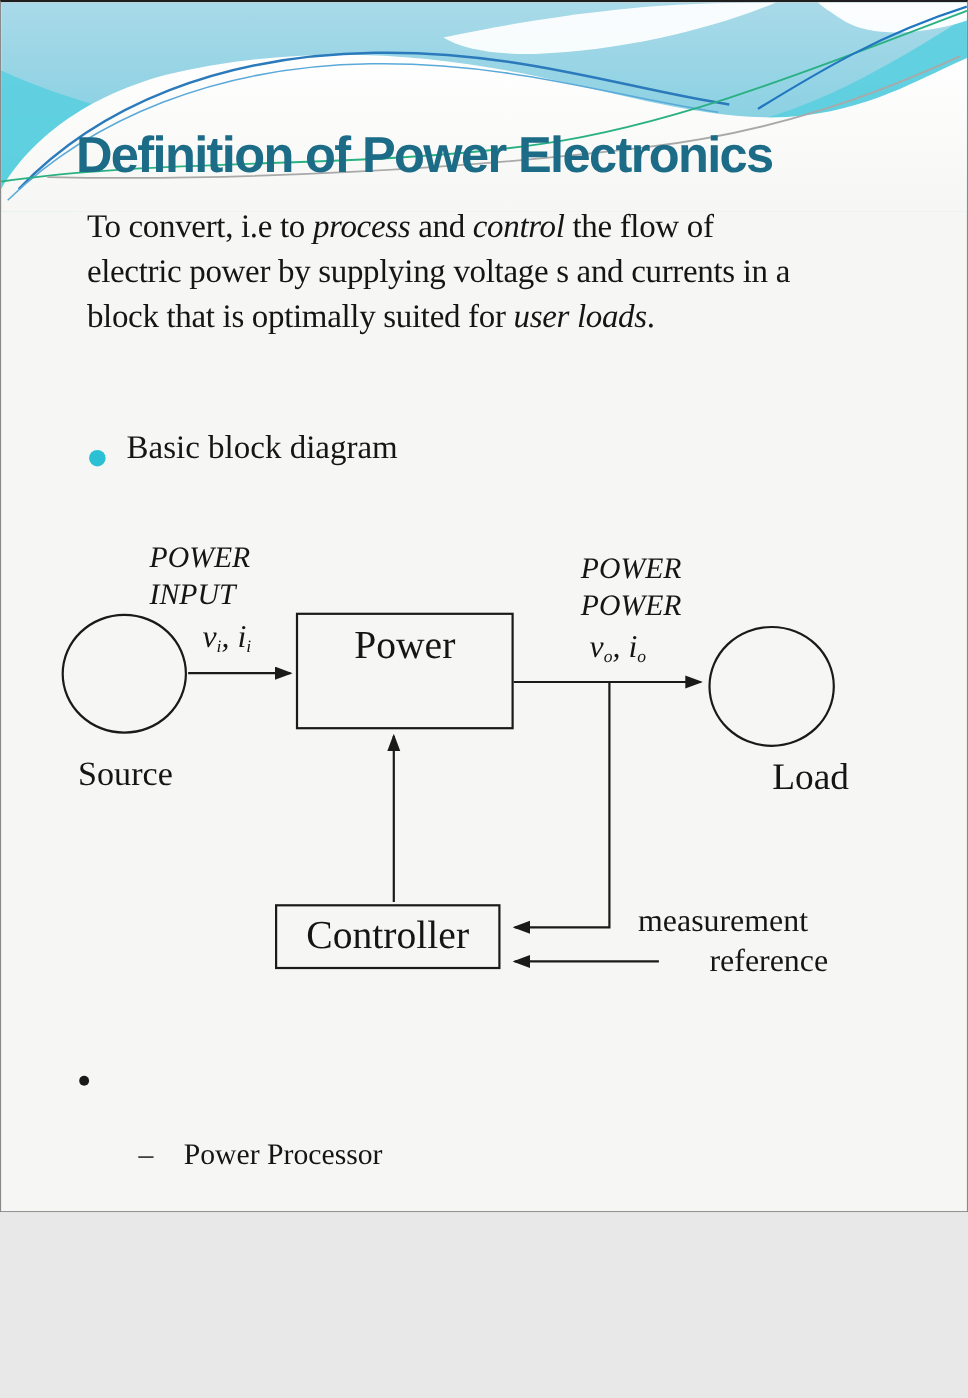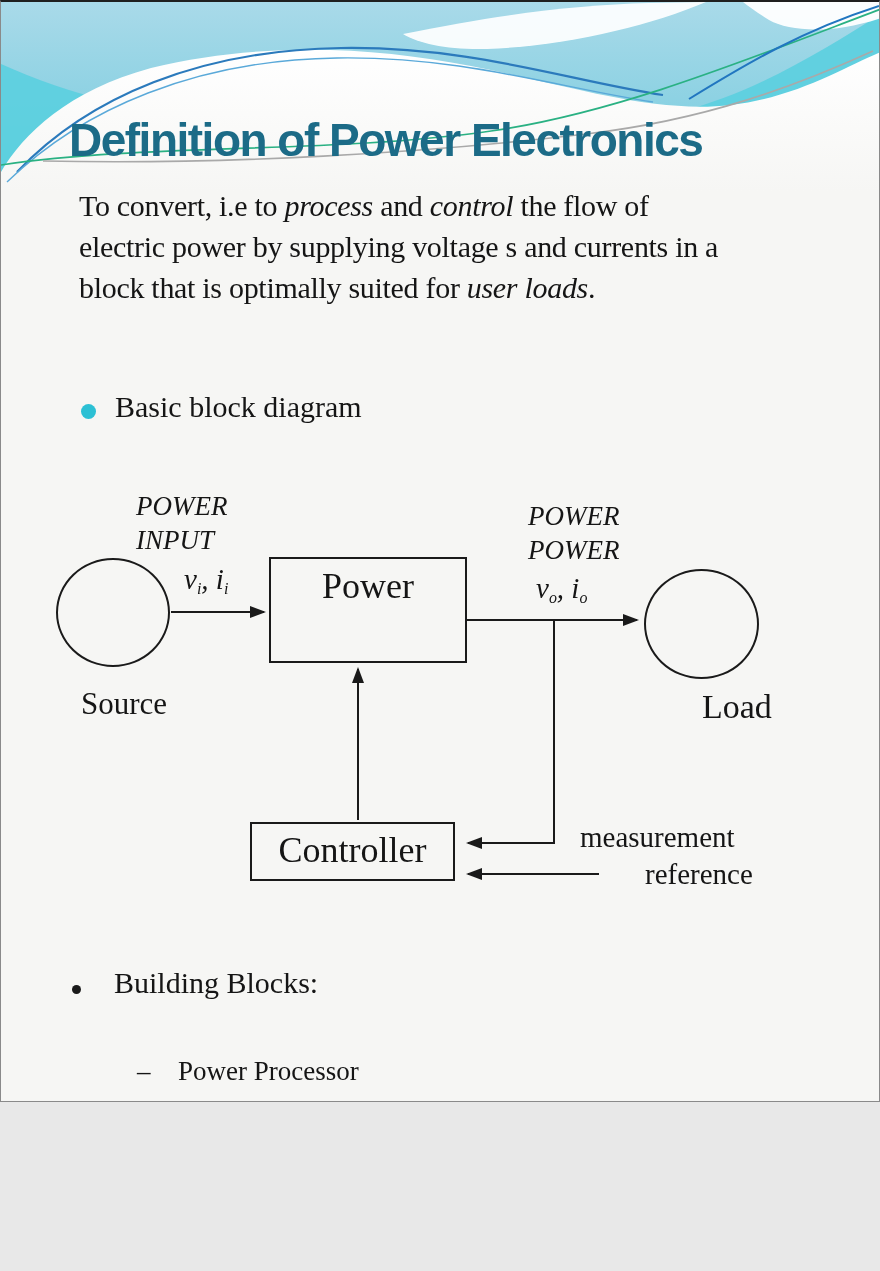--- a/index.html
+++ b/index.html
@@ -14,21 +14,21 @@
   .slide-title {
     position:absolute; left:68px; top:114px; margin:0;
     font-family:"Liberation Sans", sans-serif; font-weight:600;
     font-size:46px; line-height:1.05; letter-spacing:-1.5px;
     color:#1c6b87; white-space:nowrap;
   }
   .definition { position:absolute; left:78px; top:183px; width:740px;
     font-size:30px; line-height:41px; letter-spacing:-0.3px; }
   .definition .def-heading { font-weight:bold; }
   .definition em { }
-  .bullet-row { position:absolute; display:flex; align-items:center; }
+  .bullet-row { position:absolute; display:flex; align-items:flex-end; }
   .dot { border-radius:50%; flex:0 0 auto; }
   .dot-cyan { width:15px; height:15px; background:#2cc0d4; margin-top:9px; }
   .dot-black { width:9px; height:9px; background:#1a1a1a; margin-top:12px; }
   .bullet-basic { left:80px; top:388px; font-size:30px; }
   .bullet-basic .lbl { margin-left:19px; }
   .diagram-svg { position:absolute; left:0; top:470px; }
   .dline { stroke:#1a1a1a; stroke-width:2; fill:none; }
   .dbox { position:absolute; border:2px solid #1a1a1a; box-sizing:border-box;
     text-align:center; background:transparent; }
   .proc-box { left:268px; top:555px; width:198px; height:106px;
@@ -40,29 +40,29 @@
   .src-circle { left:55px; top:556px; width:114px; height:109px; }
   .load-circle { left:643px; top:567px; width:115px; height:110px; }
   .dlabel { position:absolute; white-space:nowrap; }
   .pow-label { font-style:italic; font-size:27px; line-height:34px; }
   .pow-in { left:135px; top:487px; }
   .pow-out { left:527px; top:497px; }
   .sig { font-size:29px; font-style:italic; }
   .sig sub { font-size:0.55em; font-style:italic; vertical-align:-0.3em; }
   .sig-in { left:183px; top:561px; }
   .sig-out { left:535px; top:570px; }
-  .src-label { left:80px; top:684px; font-size:31px; }
+  .src-label { left:70px; top:684px; font-size:31px; }
   .load-label { left:701px; top:686px; font-size:34px; }
   .meas-label { left:579px; top:819px; font-size:29px; }
   .ref-label { left:612px; top:856px; font-size:29px;margin-left:32px; }
   .bullet-bb { left:71px; top:964px; font-size:30px; }
   .bullet-bb .lbl { margin-left:33px; }
   .bb-item { position:absolute; left:125px; font-size:27px; white-space:nowrap; }
   .bb-item .dash { display:inline-block; width:41px; }
-  .bb-0 { top:1012px; } .bb-1 { top:1054px;margin-left:11px; } .bb-2 { top:1096px; }
+  .bb-0 { top:1012px; } .bb-1 { top:1032px; } .bb-2 { top:1096px; }
   .page-number { position:absolute; left:822px; top:1224px;
     font-size:22px; color:#1f5d74; }
 </style>
 </head>
 <body>
 
 <div class="slide">
 
   <svg class="header-svg" width="880" height="190" viewBox="0 0 880 190" preserveAspectRatio="none">
     <defs>
@@ -141,21 +141,20 @@
     <em>v</em><sub>o</sub><span>, </span><em>i</em><sub>o</sub>
   </div>
 
   <div class="dlabel src-label">Source</div>
   <div class="dlabel load-label">Load</div>
   <div class="dlabel meas-label">measurement</div>
   <div class="dlabel ref-label">reference</div>
 
   <div class="bullet-row bullet-bb">
     <span class="dot dot-black"></span>
-    <span class="lbl">Building Blocks:</span>
   </div>
 
   <div class="bb-item bb-1">
     <span class="dash">–</span><span>Power Processor</span>
   </div>
   <div class="bb-item bb-2">
     <span class="dash">–</span><span>Controller</span>
   </div>
 
   <div class="page-number">3</div>

